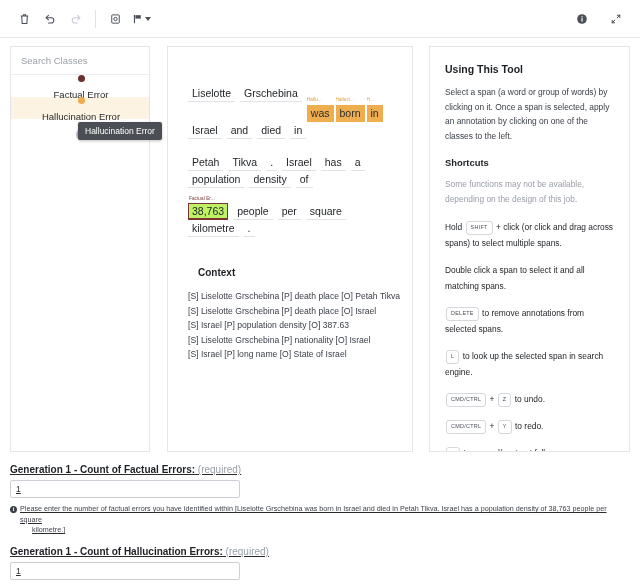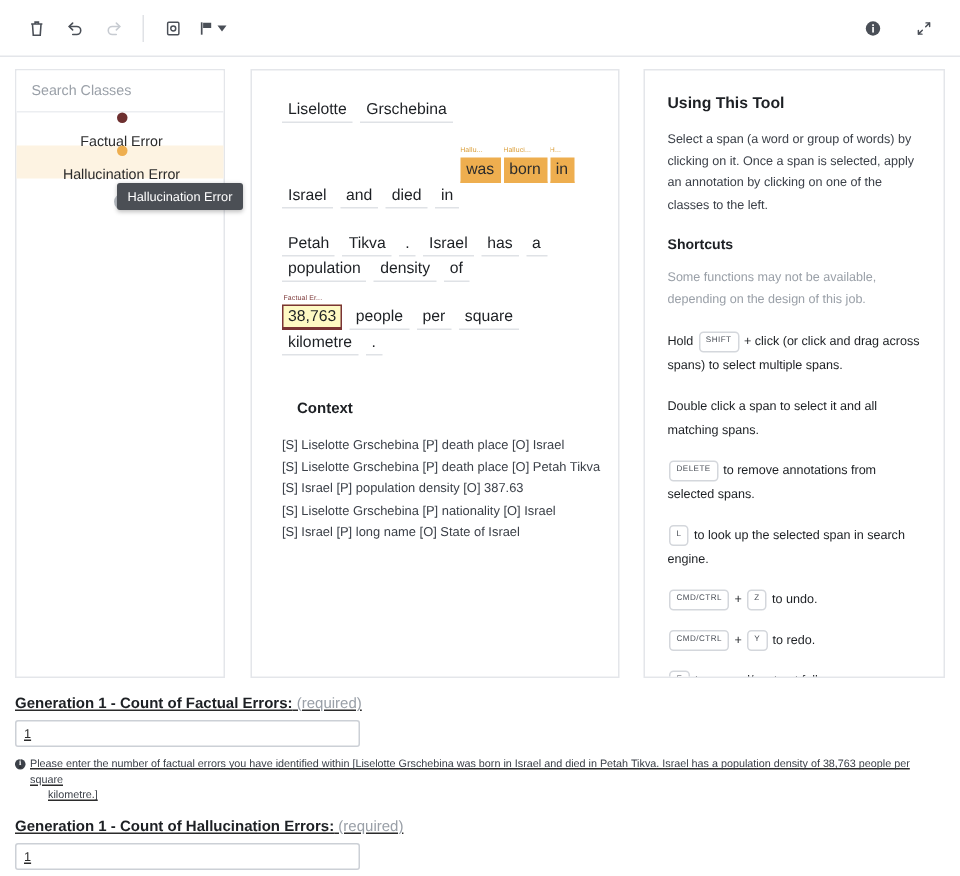--- a/index.html
+++ b/index.html
@@ -120,42 +120,42 @@
   
   .docpanel {
     flex: 1;
     margin-left: 17px;
     padding: 18px 20px;
     overflow: hidden;
   }
   .token-line {
     display: flex;
     flex-wrap: wrap;
-    align-items: flex-start;
+    align-items: center;
     margin-bottom: 15px;
   }
   .tok {
     position: relative;
     font-size: 10.5px;
     color: #1d2024;
     padding: 2px 4px 2px 4px;
     margin-right: 5px;
     border-bottom: 1px solid #dfe2e6;
     white-space: nowrap;
     cursor: pointer;
   }
   .tok.hl-hall {
     background: #eeae4f;
     border-bottom: 1px solid #eeae4f;
     color: #2c2c2c;
     margin-right: 2px;
     margin-top: 40px;
   }
   .tok.hl-fact {
-    background: #fef9c3;
+    background: #bef264;
     border: 1px solid #7a3434;
     border-bottom: 2px solid #7a3434;
     padding: 1px 3px;
   }
   .tok-tag {
     position: absolute;
     left: 0;
     top: -8px;
     font-size: 4.6px;
     line-height: 6px;
@@ -390,22 +390,22 @@
           <span class="tok hl-fact"><span class="tok-tag fact">Factual Er...</span><span>38,763</span></span>
           <span class="tok"><span>people</span></span>
           <span class="tok"><span>per</span></span>
           <span class="tok"><span>square</span></span>
           <span class="tok"><span>kilometre</span></span>
           <span class="tok"><span>.</span></span>
         </div>
       </div>
     <div class="context-head">Context</div>
     <div id="ctx-lines">
+        <div class="ctx-line">[S] Liselotte Grschebina [P] death place [O] Petah Tikva</div>
         <div class="ctx-line">[S] Liselotte Grschebina [P] death place [O] Israel</div>
-        <div class="ctx-line">[S] Liselotte Grschebina [P] death place [O] Petah Tikva</div>
         <div class="ctx-line">[S] Israel [P] population density [O] 387.63</div>
         <div class="ctx-line">[S] Liselotte Grschebina [P] nationality [O] Israel</div>
         <div class="ctx-line">[S] Israel [P] long name [O] State of Israel</div>
       </div>
   </div>
 
   <div class="panel helppanel">
     <div class="help-h1">Using This Tool</div>
     <div class="help-p">Select a span (a word or group of words) by clicking on it. Once a span is selected, apply an annotation by clicking on one of the classes to the left.</div>
     <div class="help-h2">Shortcuts</div>

